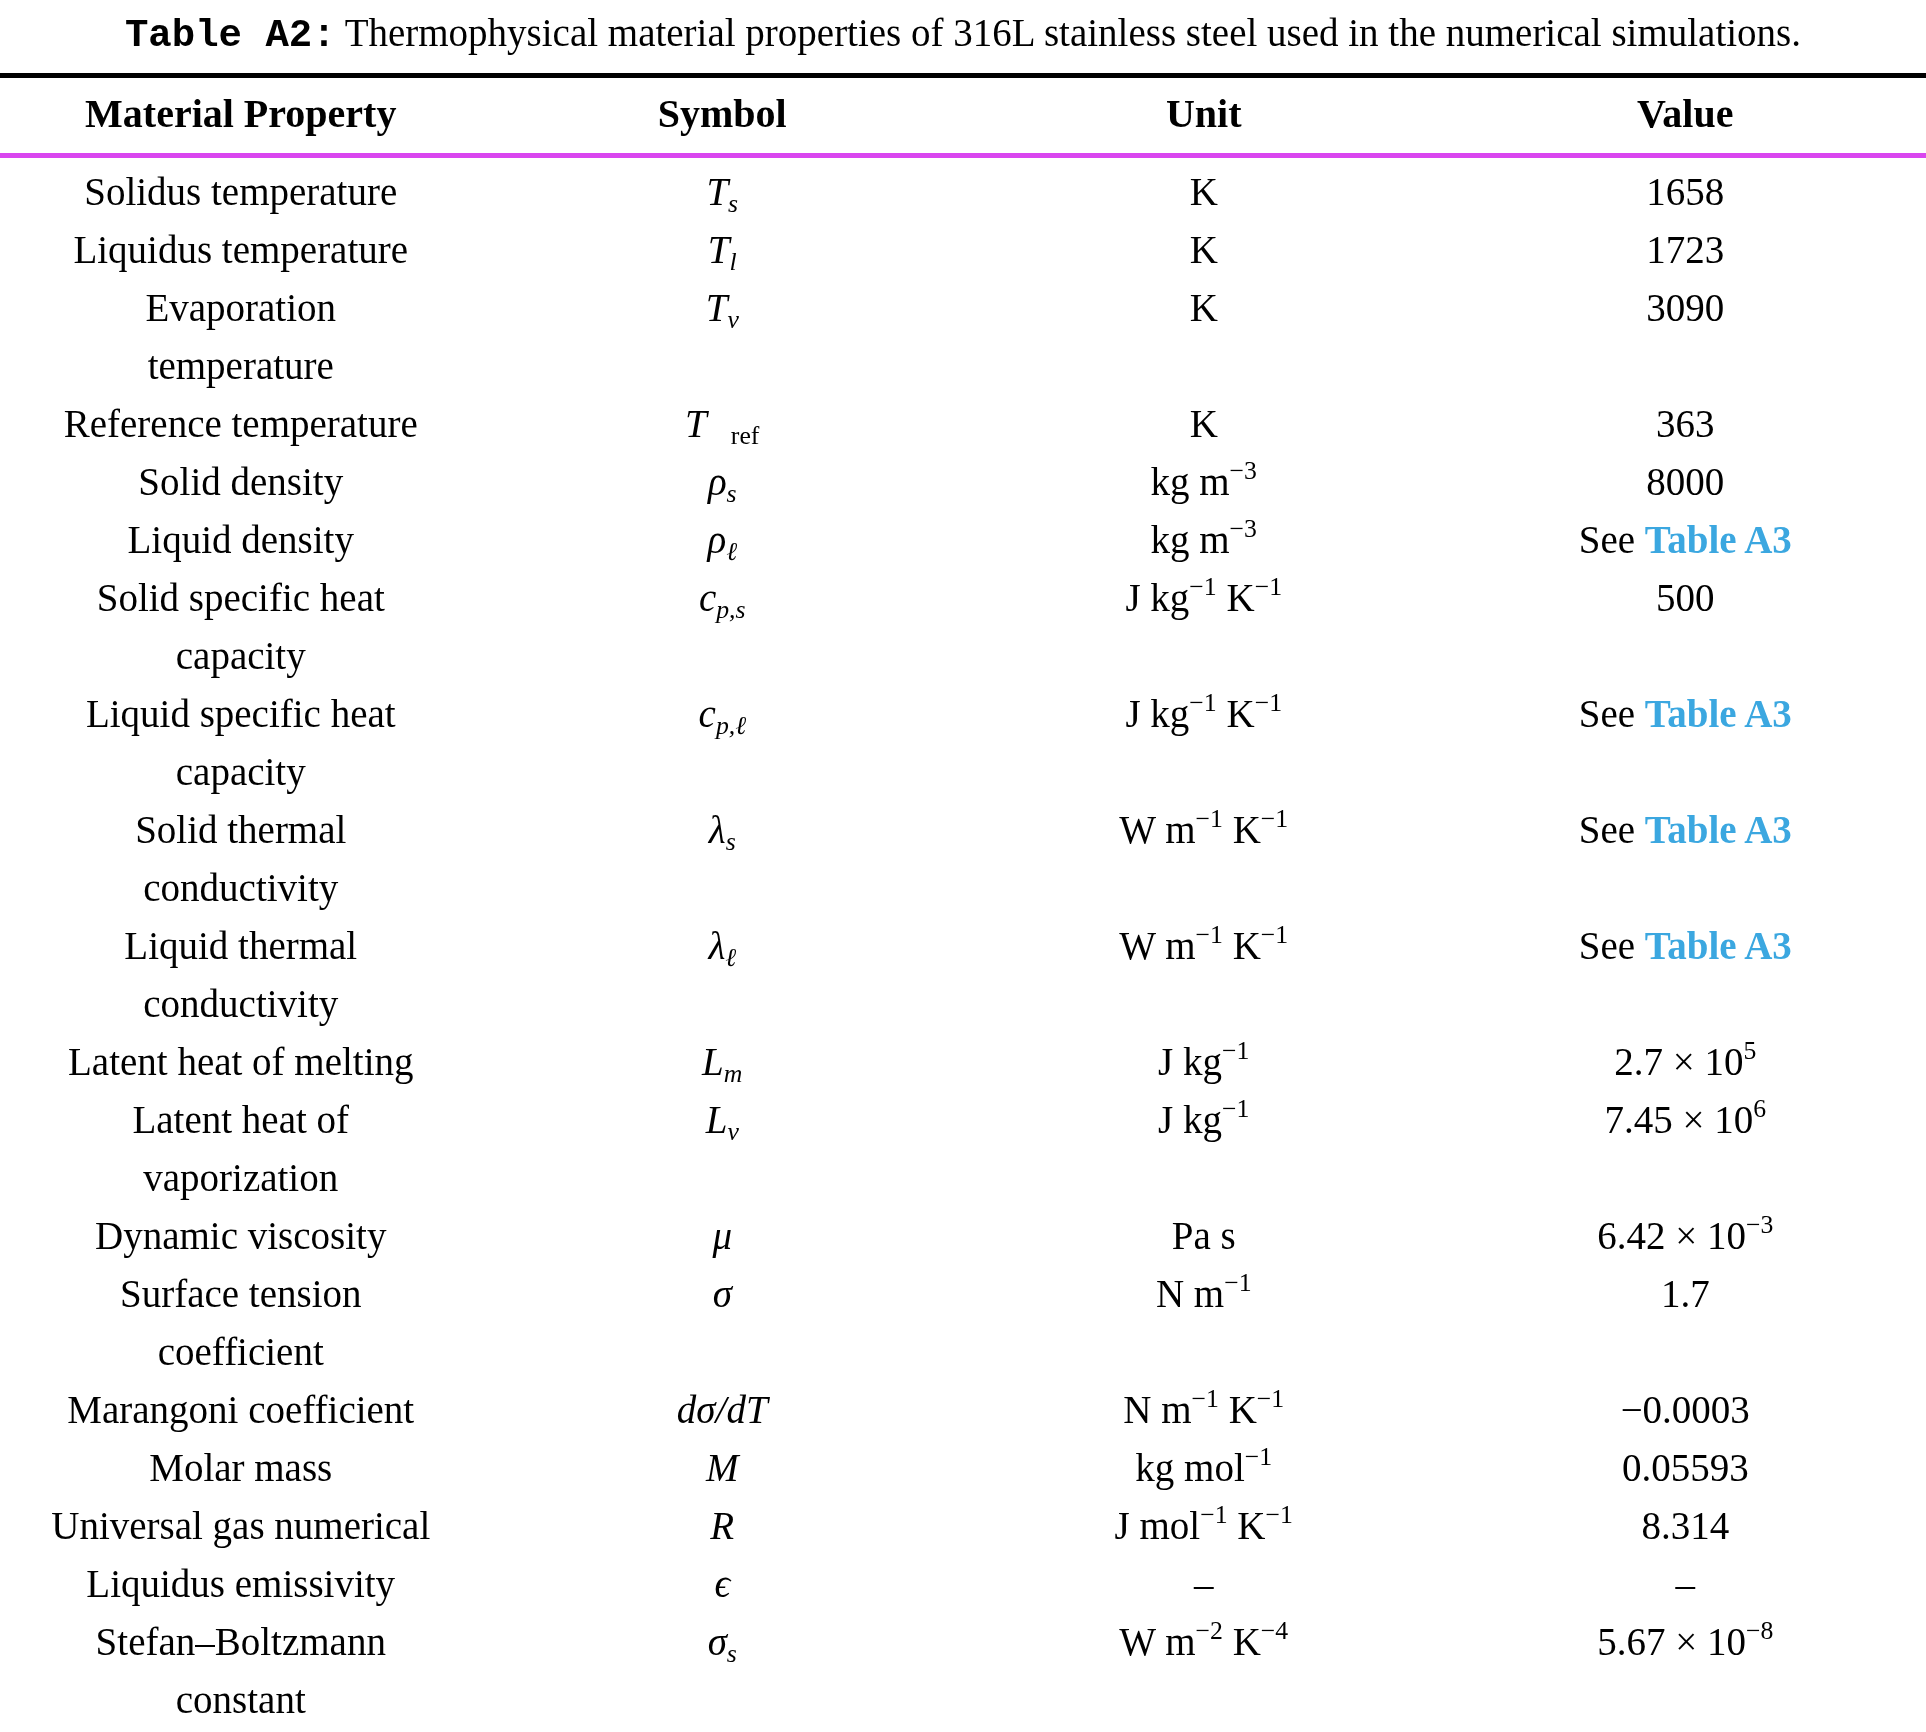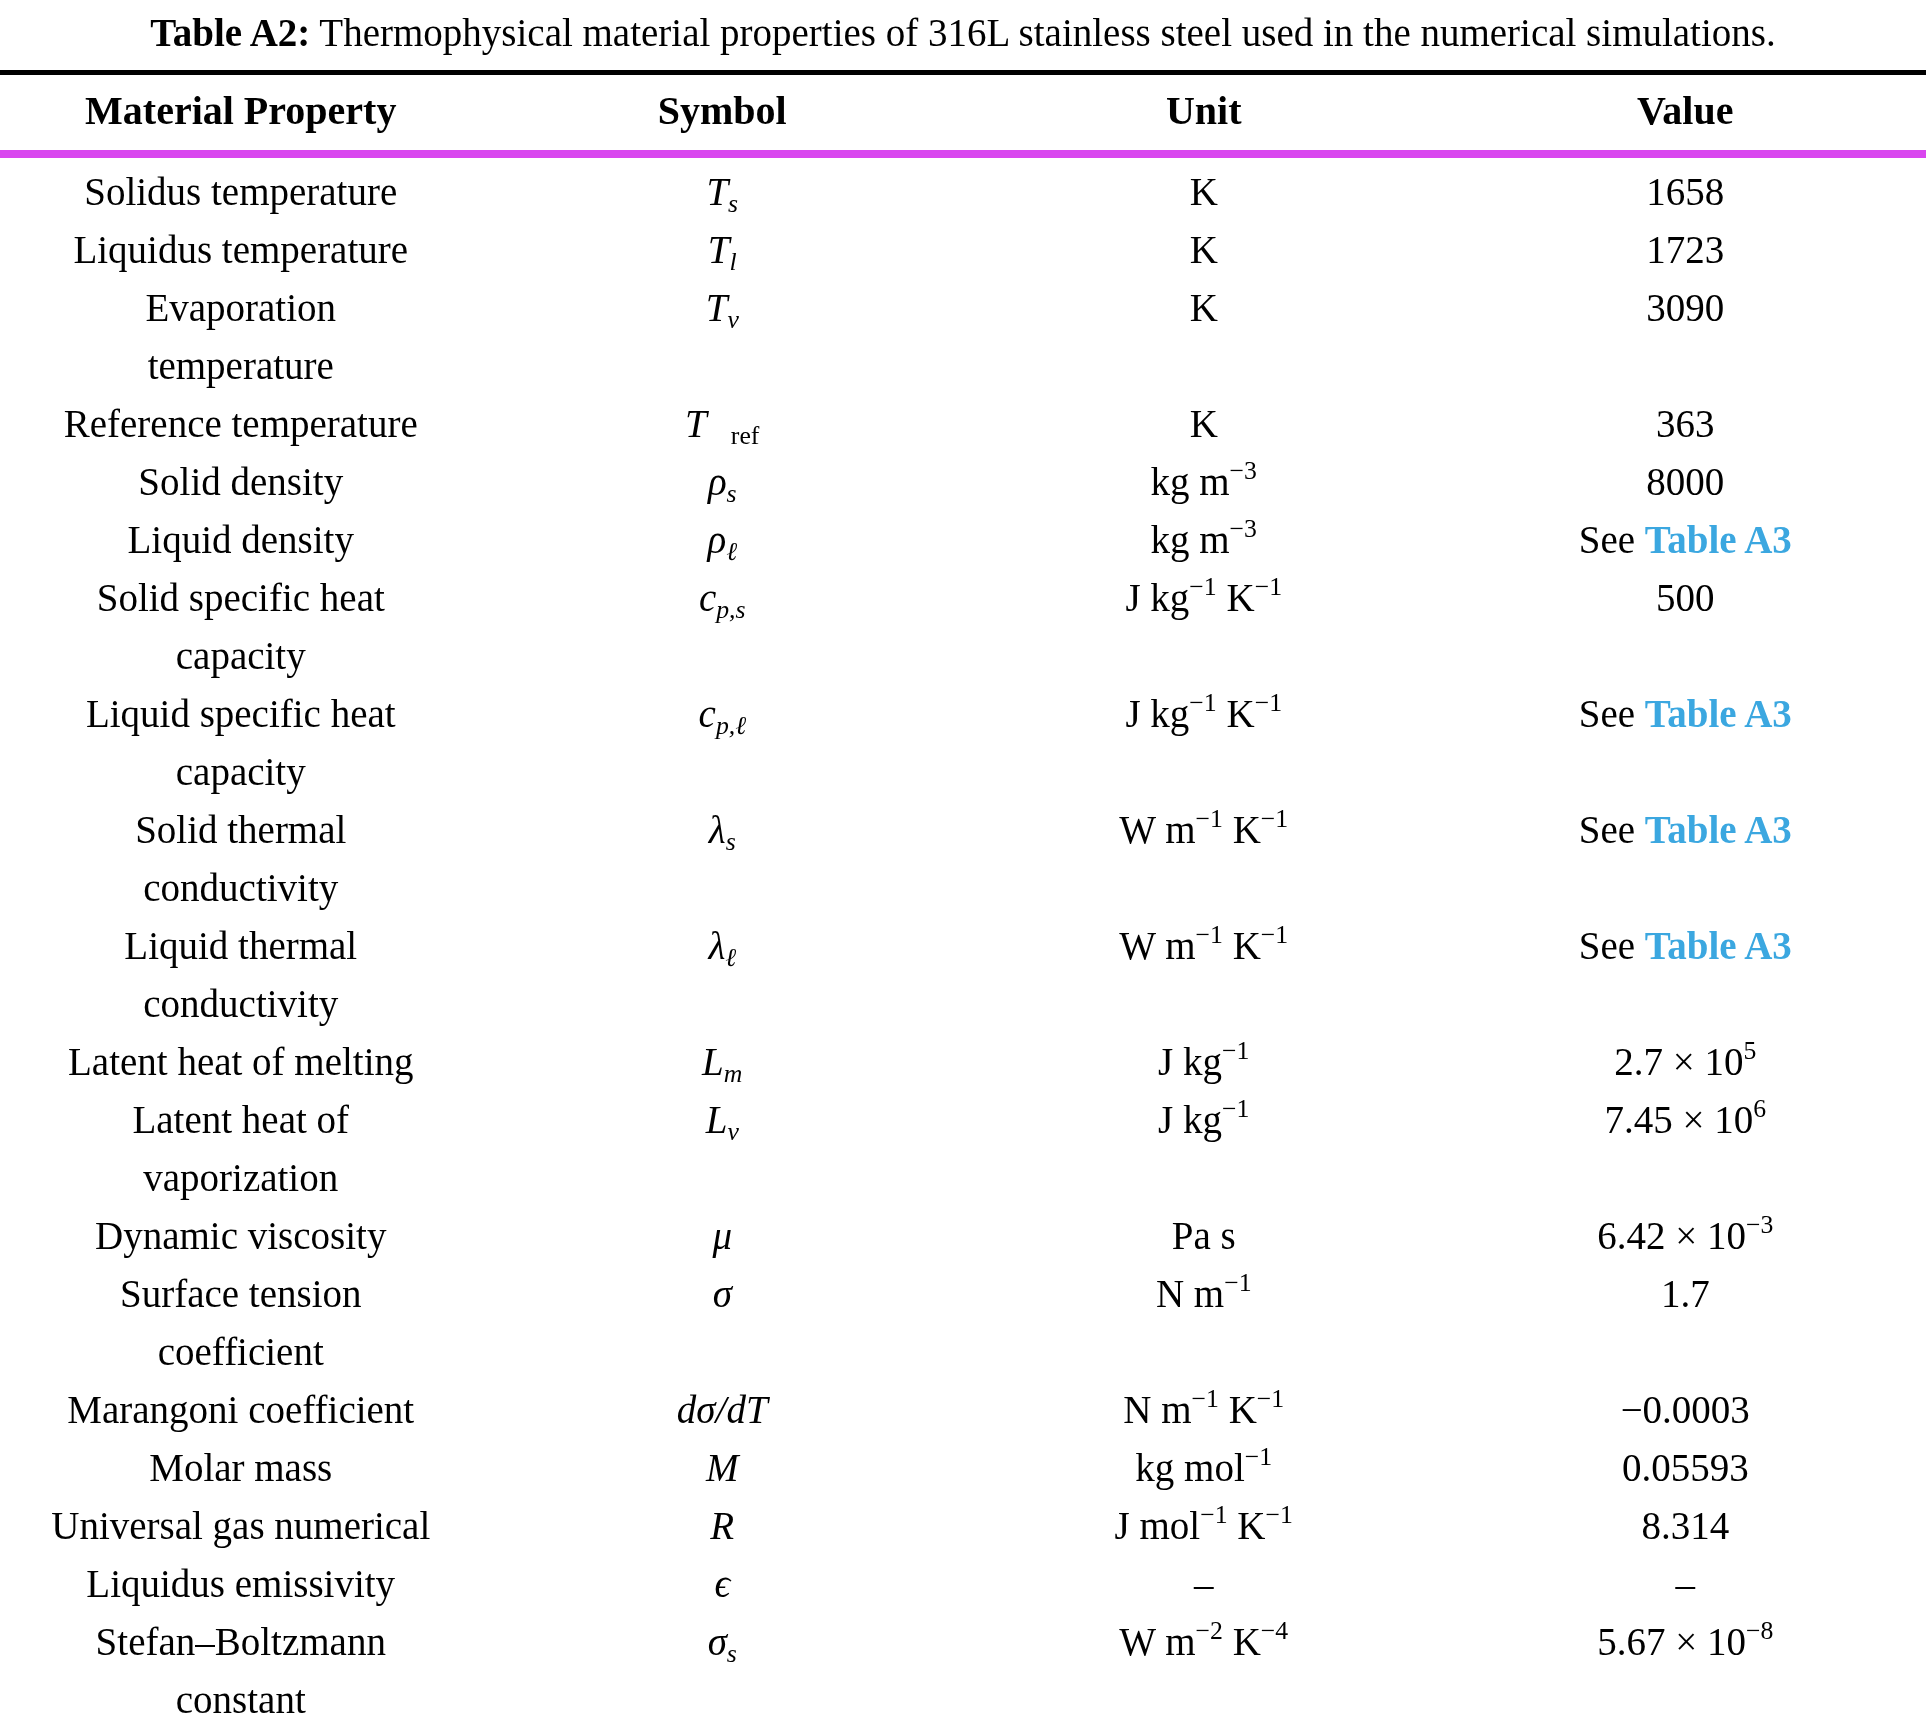--- a/index.html
+++ b/index.html
@@ -13,39 +13,39 @@
     overflow: hidden;
   }
   .page { width: 1926px; height: 1732px; }
 
   .caption {
     text-align: center;
     font-size: 39px;
     line-height: 50px;
     padding: 8px 0 12px 0;
   }
-  .caption .cap-label { font-weight: bold; }
+  .caption .cap-label { font-weight: bold; font-family: Liberation Mono, monospace; }
 
   table.props {
     width: 100%;
     border-collapse: collapse;
     table-layout: fixed;
     border-top: 5px solid #000;
     border-bottom: 5px solid #000;
     font-size: 39px;
   }
   col { width: 25%; }
 
   thead th {
     font-weight: bold;
     font-size: 40px;
     text-align: center;
     vertical-align: middle;
     padding: 12px 0 16px 0;
-    border-bottom: 8px solid #d946ef;
+    border-bottom: 5px solid #d946ef;
   }
 
   tbody td {
     text-align: center;
     vertical-align: top;
     line-height: 58px;
     padding: 0;
   }
   tbody tr:first-child td { padding-top: 5px; }
   tbody tr:last-child td { padding-bottom: 10px; }

